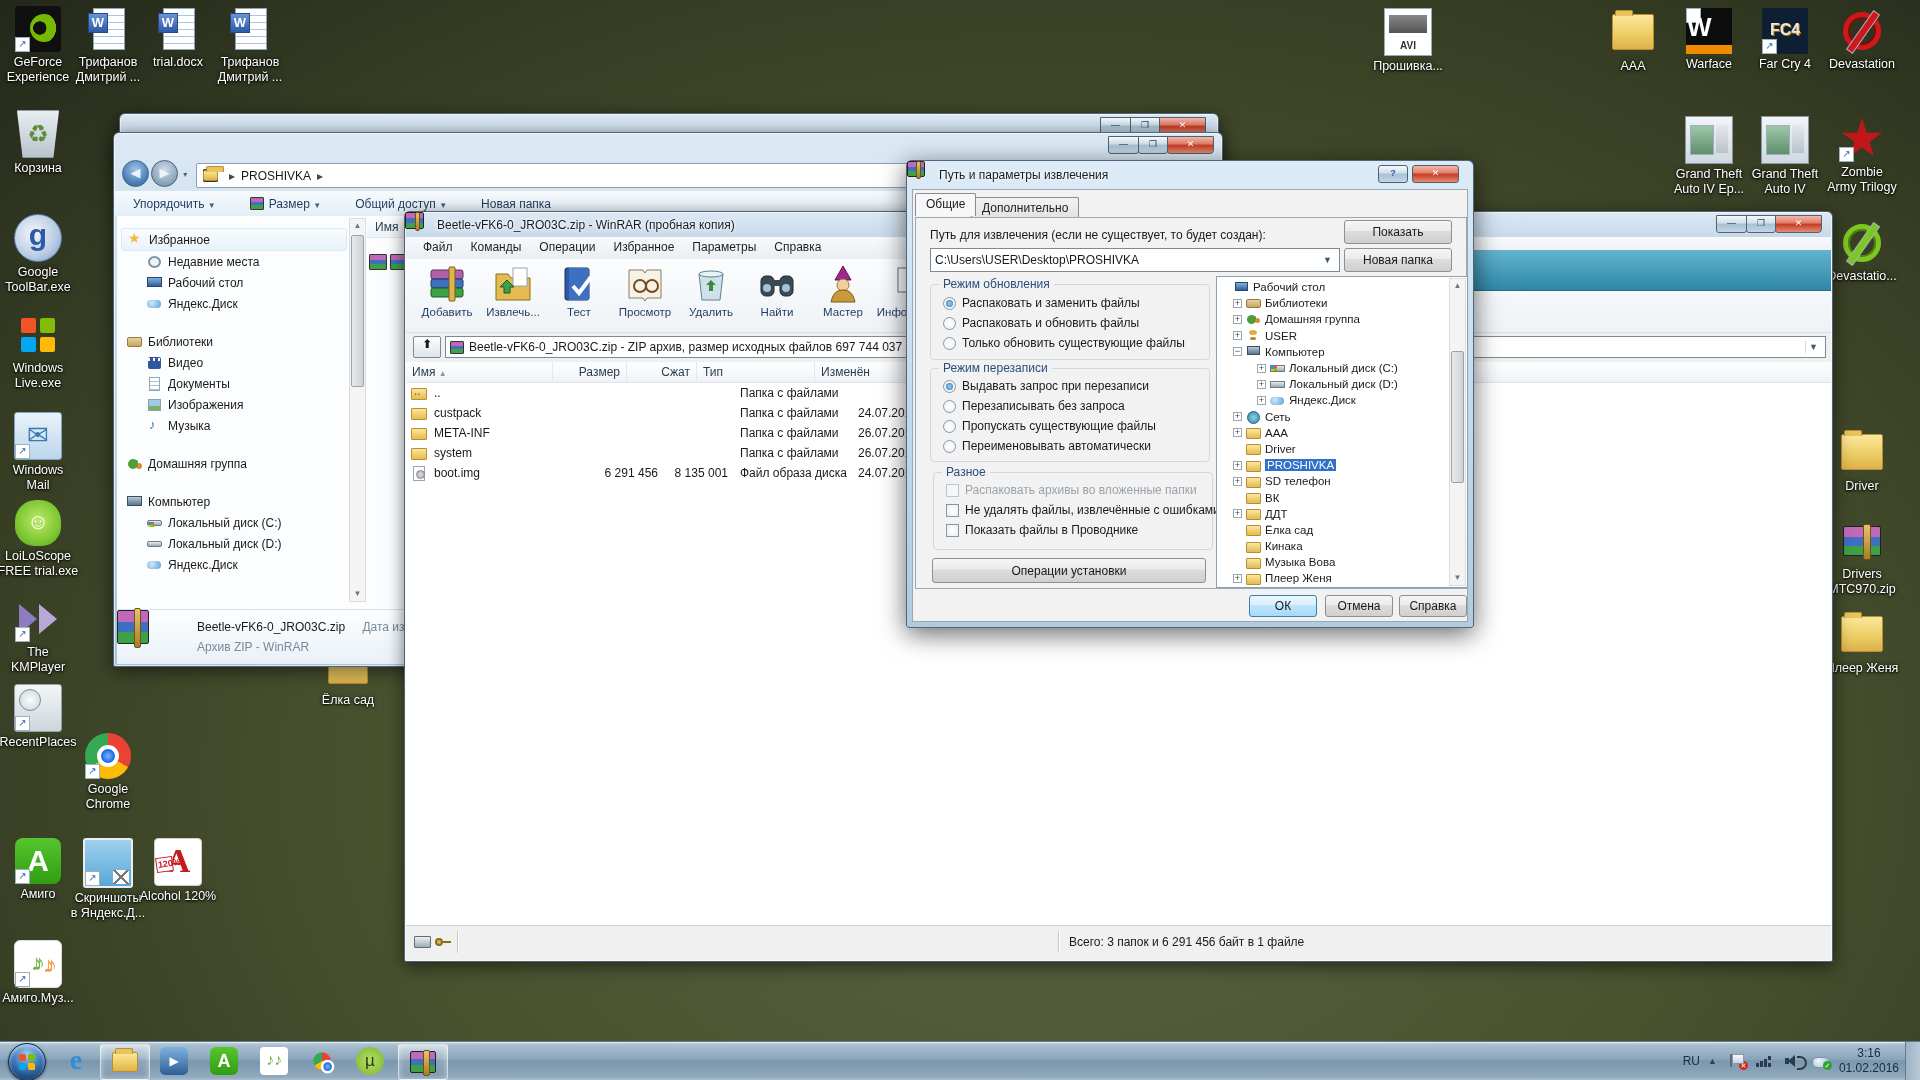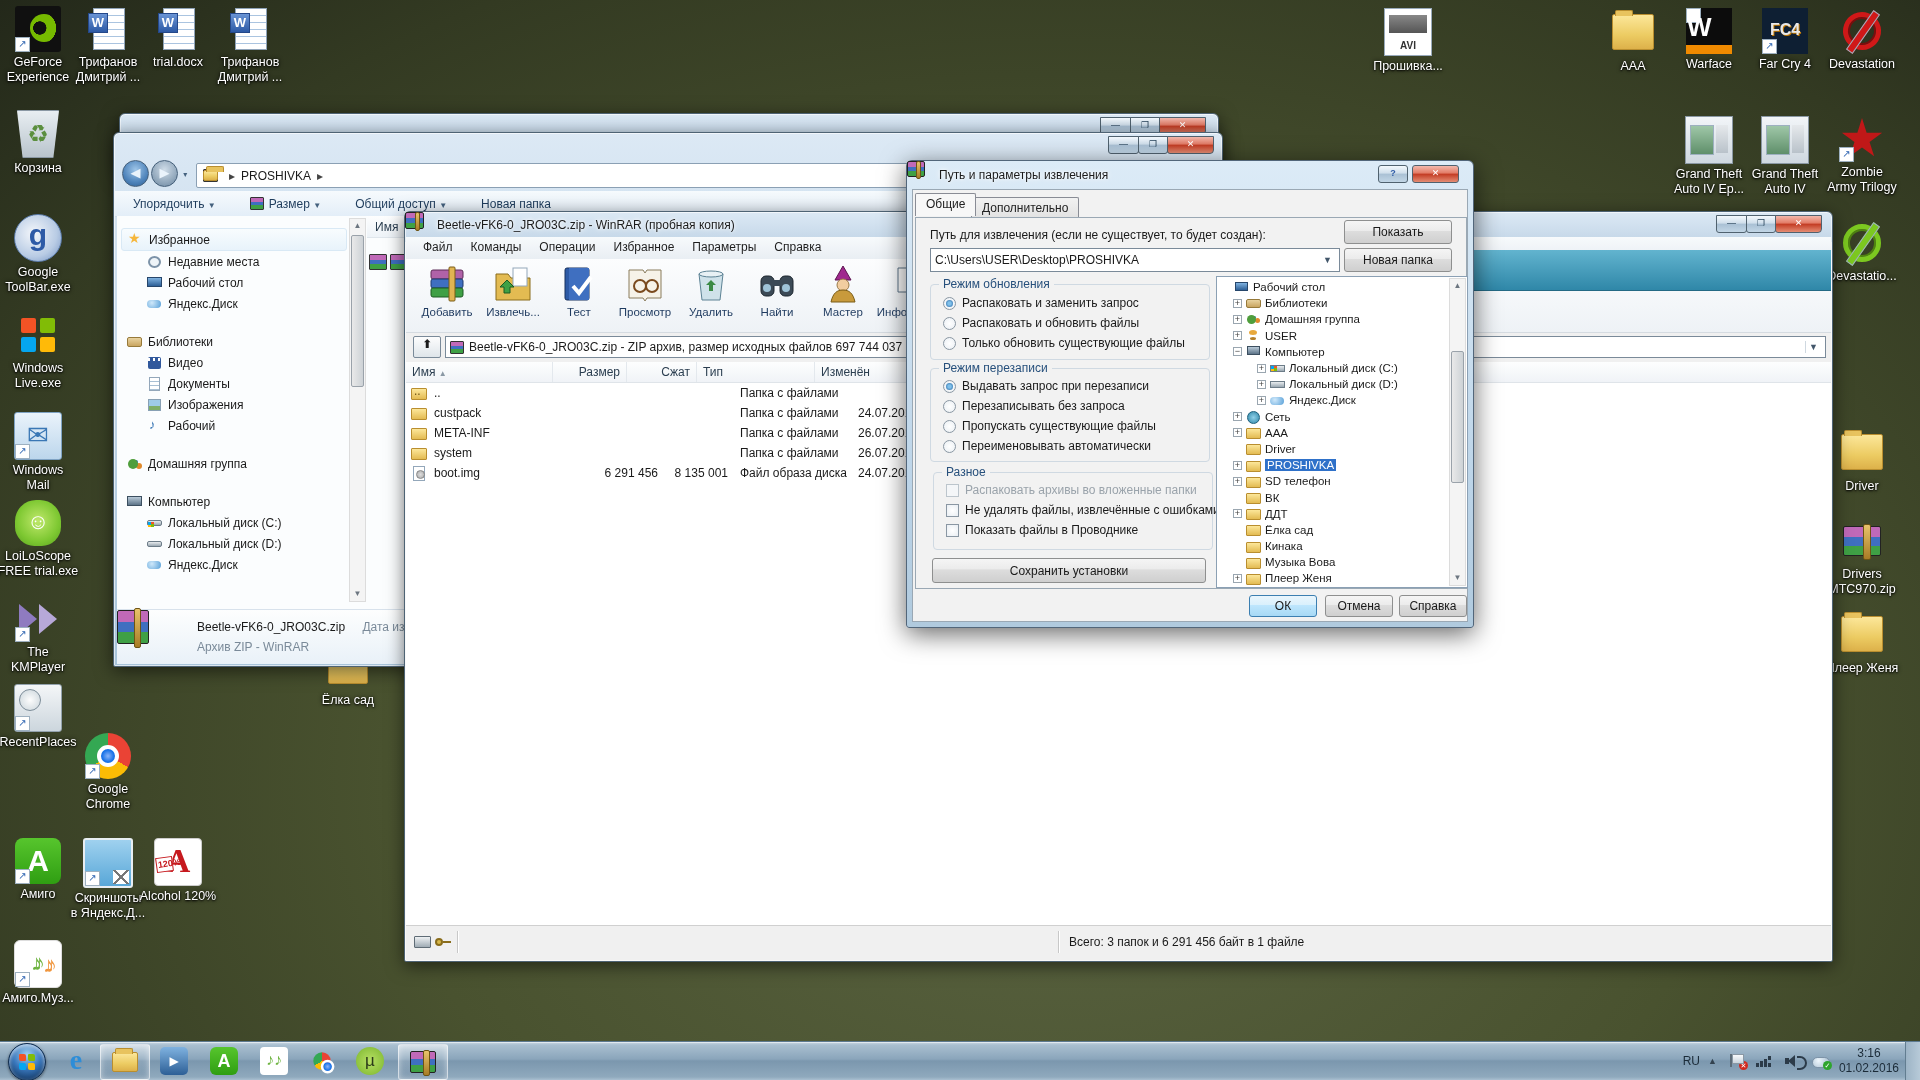--- a/index.html
+++ b/index.html
@@ -463,21 +463,21 @@
             <span>Документы</span>
           </div>
 
           <div class="srow">
             <span class="sico si-pic"></span>
             <span>Изображения</span>
           </div>
 
           <div class="srow">
             <span class="sico si-note"></span>
-            <span>Рабочий</span>
+            <span>Музыка</span>
           </div>
 
           <div class="srow sv0 gap">
             <span class="sico si-home"></span>
             <span>Домашняя группа</span>
           </div>
 
           <div class="srow sv0 gap">
             <span class="sico si-comp"></span>
             <span>Компьютер</span>
@@ -691,21 +691,21 @@
       <div class="combo" style="left:14px;top:30px;width:400px;height:22px">
         <span>C:\Users\USER\Desktop\PROSHIVKA</span>
         <span class="da" style="border:none">▼</span>
       </div>
       <div class="grp" style="left:14px;top:66px;width:278px;height:74px">
         <span class="gt">Режим обновления</span>
         <div style="padding-top:8px">
 
         <label class="opt on">
             <span class="rb"></span>
-              <span>Распаковать и заменить запрос</span>
+              <span>Распаковать и заменить файлы</span>
             </label>
             <label class="opt">
             <span class="rb"></span>
               <span>Распаковать и обновить файлы</span>
             </label>
             <label class="opt">
             <span class="rb"></span>
               <span>Только обновить существующие файлы</span>
             </label>
           </div>
@@ -743,21 +743,21 @@
             <label class="opt">
             <span class="cbx"></span>
               <span>Не удалять файлы, извлечённые с ошибками</span>
             </label>
             <label class="opt">
             <span class="cbx"></span>
               <span>Показать файлы в Проводнике</span>
             </label>
           </div>
       </div>
-      <button class="b7" style="left:16px;top:340px;width:274px;height:25px">Сохранить установки</button>
+      <button class="b7" style="left:16px;top:340px;width:274px;height:25px">Операции установки</button>
 
       <div style="position:absolute;left:300px;top:58px;width:250px;height:310px;background:#fff;border:1px solid #8ba0b4">
         <div style="position:absolute;left:2px;top:2px;right:18px;bottom:2px;overflow:hidden">
 
             <div class="trow">
               <span class="texp"></span>
               <span class="tico ti-desk"></span>
               <span class="tlab">Рабочий стол</span>
             </div>
 

